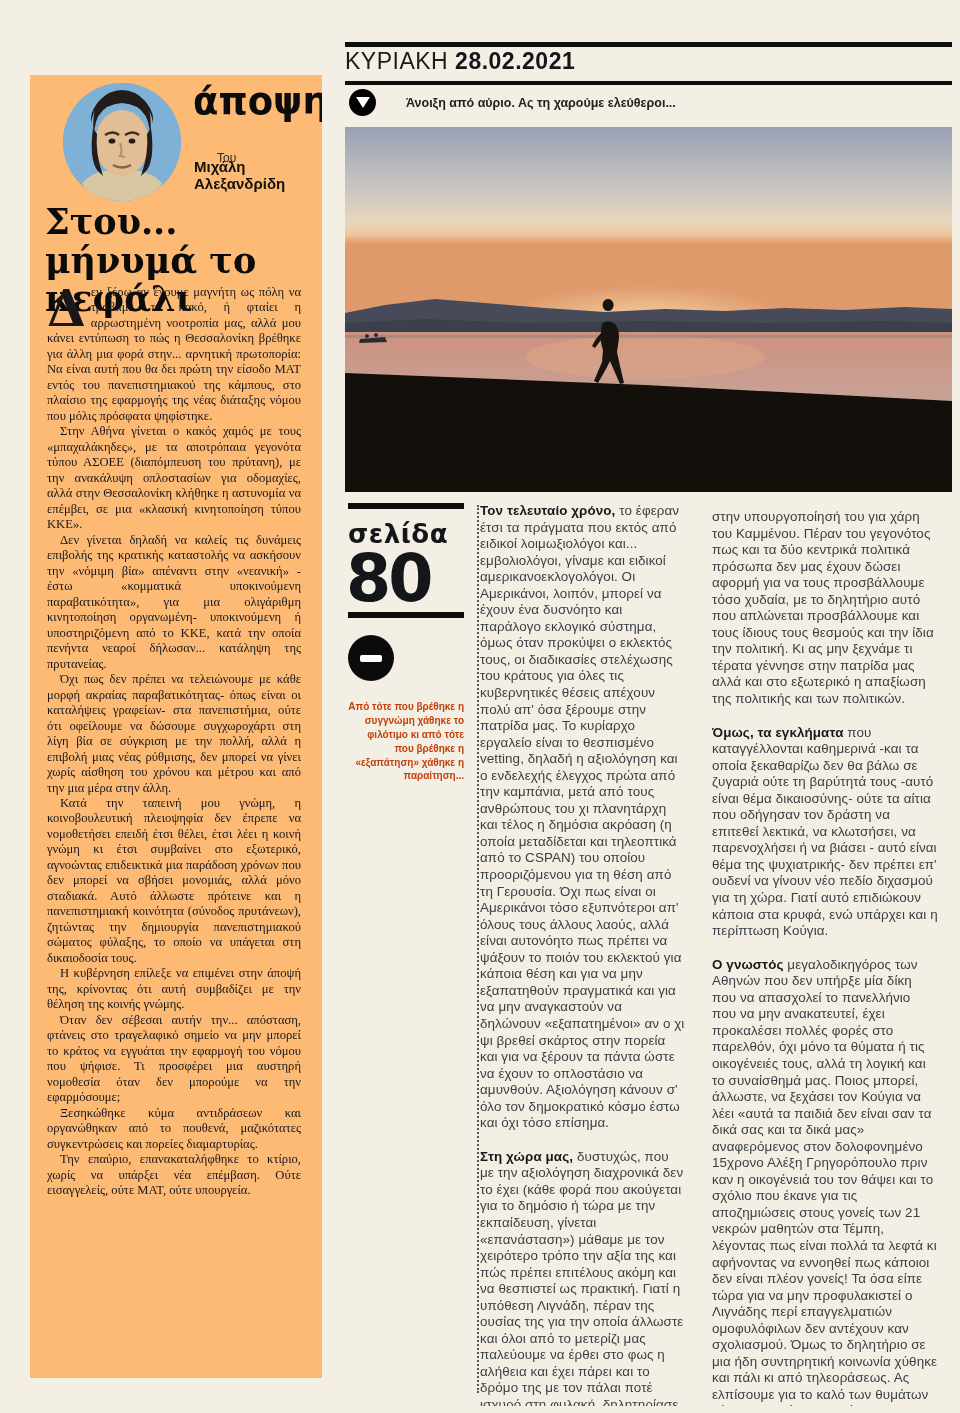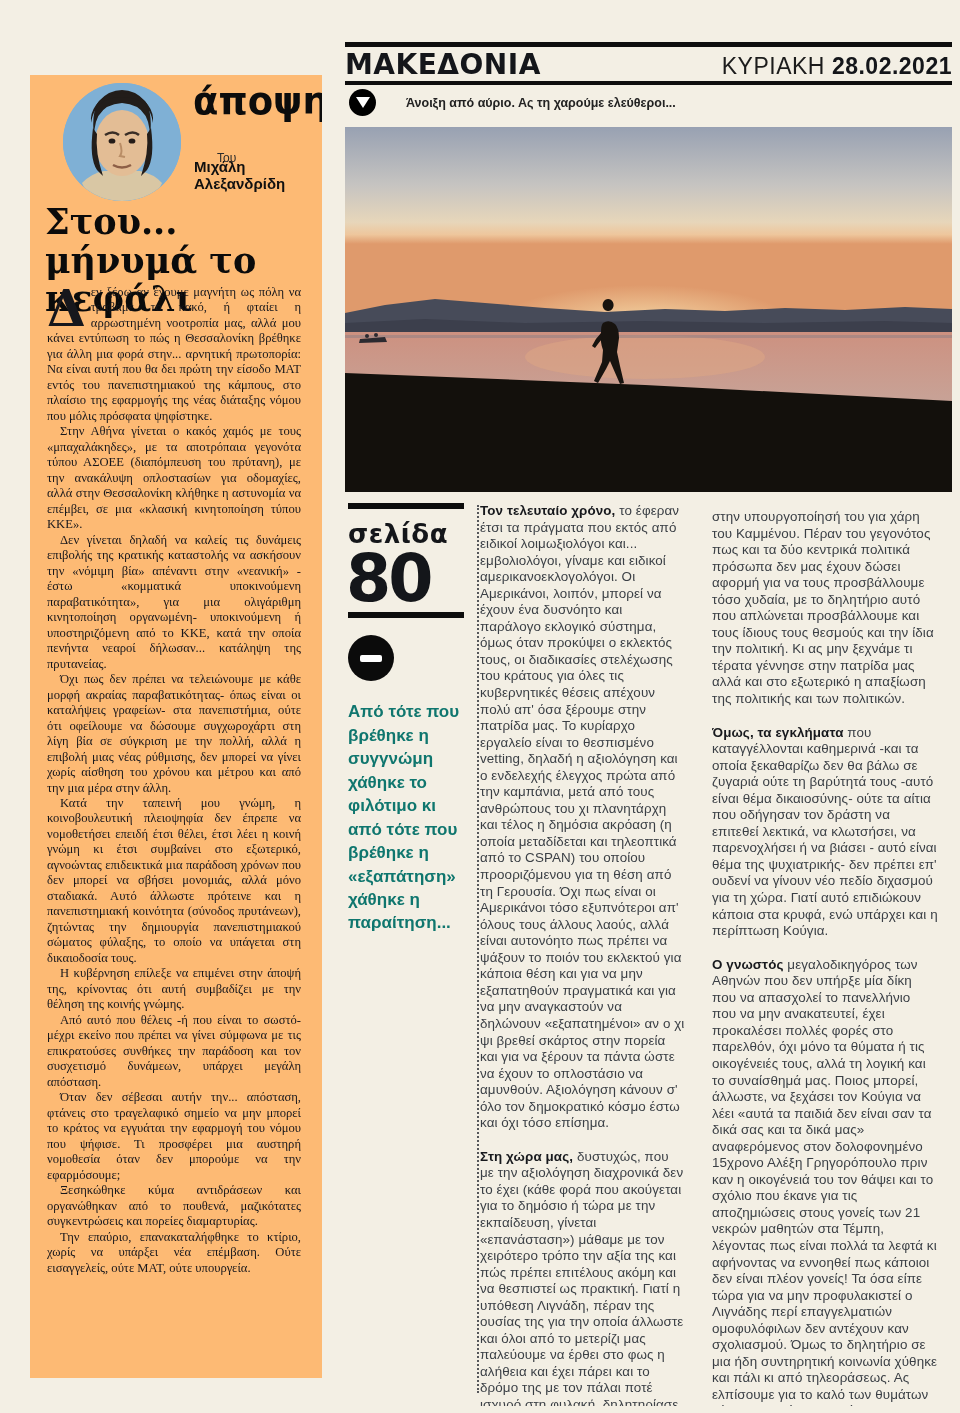--- a/index.html
+++ b/index.html
@@ -48,40 +48,39 @@
   
   .page80{position:absolute;left:348px;top:503px;width:116px;}
   .rule80{height:6px;background:#0d0d0d;}
   .selida{font-family:"DejaVu Sans",sans-serif;font-size:26px;font-weight:800;
           letter-spacing:.5px;margin:11px 0 0 0;line-height:1.1;}
   .pagenum{font-family:"DejaVu Sans",sans-serif;font-size:65px;font-weight:700;
            letter-spacing:-3px;line-height:.92;margin:0 0 4px -2px;}
   .minus-circle{width:46px;height:46px;border-radius:50%;background:#0b0b0b;margin-top:17px;
                 display:flex;align-items:center;justify-content:center;}
   .minus-bar{width:22px;height:7px;border-radius:2px;background:#fff;}
-  .teaser{margin-top:19px;font-size:17px;font-weight:700;line-height:1.38;color:#0f766e;}
+  .teaser{margin-top:19px;font-size:10px;font-weight:700;line-height:1.38;color:#c2410c;text-align:right;}
 
   .dotline{position:absolute;left:477px;top:505px;height:888px;border-left:2px dotted #55565a;}
 
   
   .artcol{position:absolute;font-size:13.4px;line-height:1.235;letter-spacing:.1px;
           color:#3a3f45;overflow:hidden;}
   .col-a{left:480px;top:503px;width:206px;height:903px;}
   .col-b{left:712px;top:509px;width:226px;height:897px;}
   .artcol p{margin:0 0 17px 0;}
   .artcol b{color:#17191d;}
 </style>
 </head>
 <body>
 
 <div class="page">
 
   <div class="rule" style="left:345px;top:42px;width:607px;height:5px"></div>
   <div class="masthead-row">
-    <span class="paper-name">ΜΑΚΕΔΟΝΙΑ</span>
     <span class="date-wrap">
       <span class="day-name">ΚΥΡΙΑΚΗ</span>
       <span class="date-num">28.02.2021</span>
     </span>
   </div>
   <div class="rule" style="left:345px;top:81px;width:607px;height:4px"></div>
 
   <div class="caption-row">
     <span class="cap-circle">
         <span class="tri-down"></span>
@@ -147,21 +146,20 @@
     <div class="op-byline-prefix">Του</div>
     <div class="op-author">Μιχάλη Αλεξανδρίδη</div>
     <div class="op-title">Στου... μήνυμά το κεφάλι</div>
     <div class="op-body">
       <p class="first"><span class="dropcap">Δ</span><span>εν ξέρω αν έχουμε μαγνήτη ως πόλη να τραβάμε το κακό, ή φταίει η αρρωστημένη νοοτροπία μας, αλλά μου κάνει εντύπωση το πώς η Θεσσαλονίκη βρέθηκε για άλλη μια φορά στην... αρνητική πρωτοπορία: Να είναι αυτή που θα δει πρώτη την είσοδο ΜΑΤ εντός του πανεπιστημιακού της κάμπους, στο πλαίσιο της εφαρμογής της νέας διάταξης νόμου που μόλις πρόσφατα ψηφίστηκε.</span></p>
       <p>Στην Αθήνα γίνεται ο κακός χαμός με τους «μπαχαλάκηδες», με τα αποτρόπαια γεγονότα τύπου ΑΣΟΕΕ (διαπόμπευση του πρύτανη), με την ανακάλυψη οπλοστασίων για οδομαχίες, αλλά στην Θεσσαλονίκη κλήθηκε η αστυνομία να επέμβει, σε μια «κλασική κινητοποίηση τύπου ΚΚΕ».</p>
       <p>Δεν γίνεται δηλαδή να καλείς τις δυνάμεις επιβολής της κρατικής καταστολής να ασκήσουν την «νόμιμη βία» απέναντι στην «νεανική» - έστω «κομματικά υποκινούμενη παραβατικότητα», για μια ολιγάριθμη κινητοποίηση οργανωμένη- υποκινούμενη ή υποστηριζόμενη από το ΚΚΕ, κατά την οποία πενήντα νεαροί δήλωσαν... κατάληψη της πρυτανείας.</p>
       <p>Όχι πως δεν πρέπει να τελειώνουμε με κάθε μορφή ακραίας παραβατικότητας- όπως είναι οι καταλήψεις γραφείων- στα πανεπιστήμια, ούτε ότι οφείλουμε να δώσουμε συγχωροχάρτι στη λίγη βία σε σύγκριση με την πολλή, αλλά η επιβολή μιας νέας ρύθμισης, δεν μπορεί να γίνει χωρίς αίσθηση του χρόνου και μέτρου και από την μια μέρα στην άλλη.</p>
       <p>Κατά την ταπεινή μου γνώμη, η κοινοβουλευτική πλειοψηφία δεν έπρεπε να νομοθετήσει επειδή έτσι θέλει, έτσι λέει η κοινή γνώμη κι έτσι συμβαίνει στο εξωτερικό, αγνοώντας επιδεικτικά μια παράδοση χρόνων που δεν μπορεί να σβήσει μονομιάς, αλλά μόνο σταδιακά. Αυτό άλλωστε πρότεινε και η πανεπιστημιακή κοινότητα (σύνοδος πρυτάνεων), ζητώντας την δημιουργία πανεπιστημιακού σώματος φύλαξης, το οποίο να υπάγεται στη δικαιοδοσία τους.</p>
       <p>Η κυβέρνηση επίλεξε να επιμένει στην άποψή της, κρίνοντας ότι αυτή συμβαδίζει με την θέληση της κοινής γνώμης.</p>
-      <p>Από αυτό που θέλεις -ή που είναι το σωστό- μέχρι εκείνο που πρέπει να γίνει σύμφωνα με τις επικρατούσες συνθήκες την παράδοση και τον συσχετισμό δυνάμεων, υπάρχει μεγάλη απόσταση.</p>
       <p>Όταν δεν σέβεσαι αυτήν την... απόσταση, φτάνεις στο τραγελαφικό σημείο να μην μπορεί το κράτος να εγγυάται την εφαρμογή του νόμου που ψήφισε. Τι προσφέρει μια αυστηρή νομοθεσία όταν δεν μπορούμε να την εφαρμόσουμε;</p>
       <p>Ξεσηκώθηκε κύμα αντιδράσεων και οργανώθηκαν από το πουθενά, μαζικότατες συγκεντρώσεις και πορείες διαμαρτυρίας.</p>
       <p>Την επαύριο, επανακαταλήφθηκε το κτίριο, χωρίς να υπάρξει νέα επέμβαση. Ούτε εισαγγελείς, ούτε ΜΑΤ, ούτε υπουργεία.</p>
 
     </div>
   </div>
 
   <div class="page80">
     <div class="rule80"></div>
     <div class="selida">σελίδα</div>

